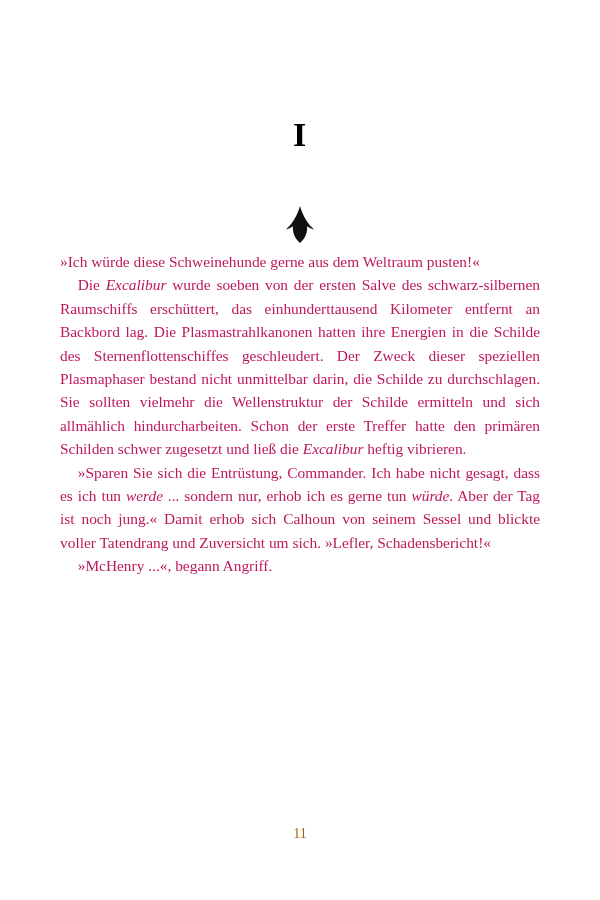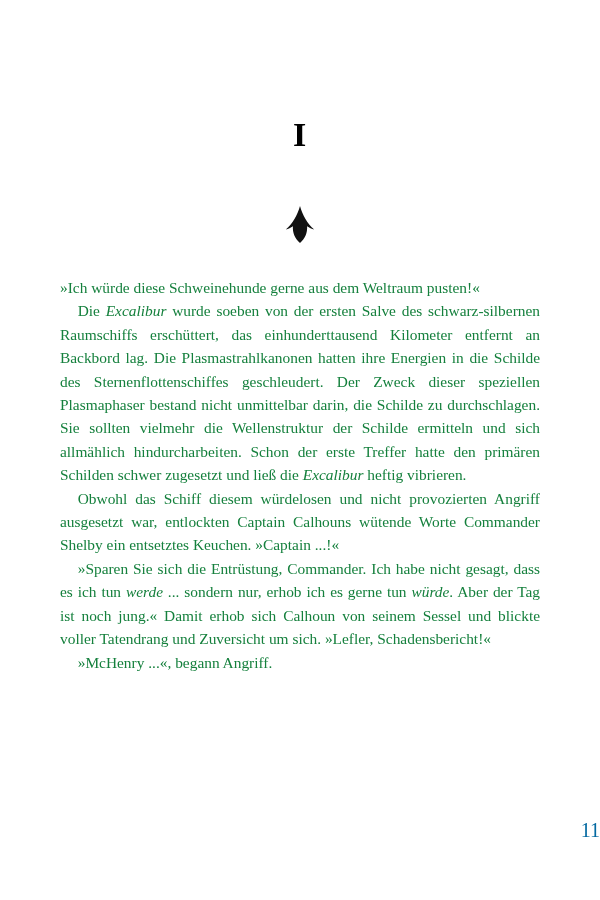--- a/index.html
+++ b/index.html
@@ -35,63 +35,61 @@
   .ornament {
     text-align: center;
     margin-top: 52px;
     height: 46px;
   }
   .ornament svg {
     display: inline-block;
     vertical-align: top;
   }
   .body-text {
-    margin-top: 26px;
     font-size: 15.4px;
     line-height: 1.52;
     text-align: justify;
     text-justify: inter-word;
     hyphens: none;
-    color: #15803d;
+    color: #be185d;
   }
   .body-text p {
     margin: 0;
     text-indent: 0;
   }
   .body-text p + p {
     text-indent: 1.15em;
   }
   .body-text i, .body-text em {
   }
   .folio {
     position: absolute;
     left: 0;
     right: 0;
     bottom: 58px;
-    text-align: right;
-    font-size: 20px;
-    color: #0369a1;
+    text-align: center;
+    font-size: 14px;
+    color: #a16207;
   }
 </style>
 </head>
 <body>
 
 <div class="page">
 
   <div class="chapter-number">I</div>
 
   <div class="ornament">
     <svg width="44" height="44" viewBox="0 0 44 44" aria-hidden="true">
       <path d="M22 2 C24.6 11.5 29.4 19.6 36.2 25.6 C33.6 25.0 31.2 23.9 29.1 22.3 C29.6 28.6 27.0 34.8 22 38.9 C17.0 34.8 14.4 28.6 14.9 22.3 C12.8 23.9 10.4 25.0 7.8 25.6 C14.6 19.6 19.4 11.5 22 2 Z" fill="#111111"></path>
     </svg>
   </div>
 
   <div class="body-text">
       <p class="noindent"><span>»Ich würde diese Schweinehunde gerne aus dem Weltraum pusten!«</span></p>
       <p><span>Die </span><em>Excalibur</em><span> wurde soeben von der ersten Salve des schwarz-silbernen Raumschiffs erschüttert, das einhunderttausend Kilometer entfernt an Backbord lag. Die Plasmastrahlkanonen hatten ihre Energien in die Schilde des Sternenflottenschiffes geschleudert. Der Zweck dieser speziellen Plasmaphaser bestand nicht unmittelbar darin, die Schilde zu durchschlagen. Sie sollten vielmehr die Wellenstruktur der Schilde ermitteln und sich allmählich hindurcharbeiten. Schon der erste Treffer hatte den primären Schilden schwer zugesetzt und ließ die </span><em>Excalibur</em><span> heftig vibrieren.</span></p>
-      <p><span>Obwohl das Schiff diesem würdelosen und nicht provozierten Angriff ausgesetzt war, entlockten Captain Calhouns wütende Worte Commander Shelby ein entsetztes Keuchen. »Captain ...!«</span></p>
       <p><span>»Sparen Sie sich die Entrüstung, Commander. Ich habe nicht gesagt, dass es ich tun </span><em>werde</em><span> ... sondern nur, erhob ich es gerne tun </span><em>würde</em><span>. Aber der Tag ist noch jung.« Damit erhob sich Calhoun von seinem Sessel und blickte  voller Tatendrang und Zuversicht um sich. »Lefler, Schadensbericht!«</span></p>
       <p><span>»McHenry ...«, begann Angriff.</span></p>
     </div>
 
   <div class="folio">11</div>
 
 </div>
 
 </body></html>

